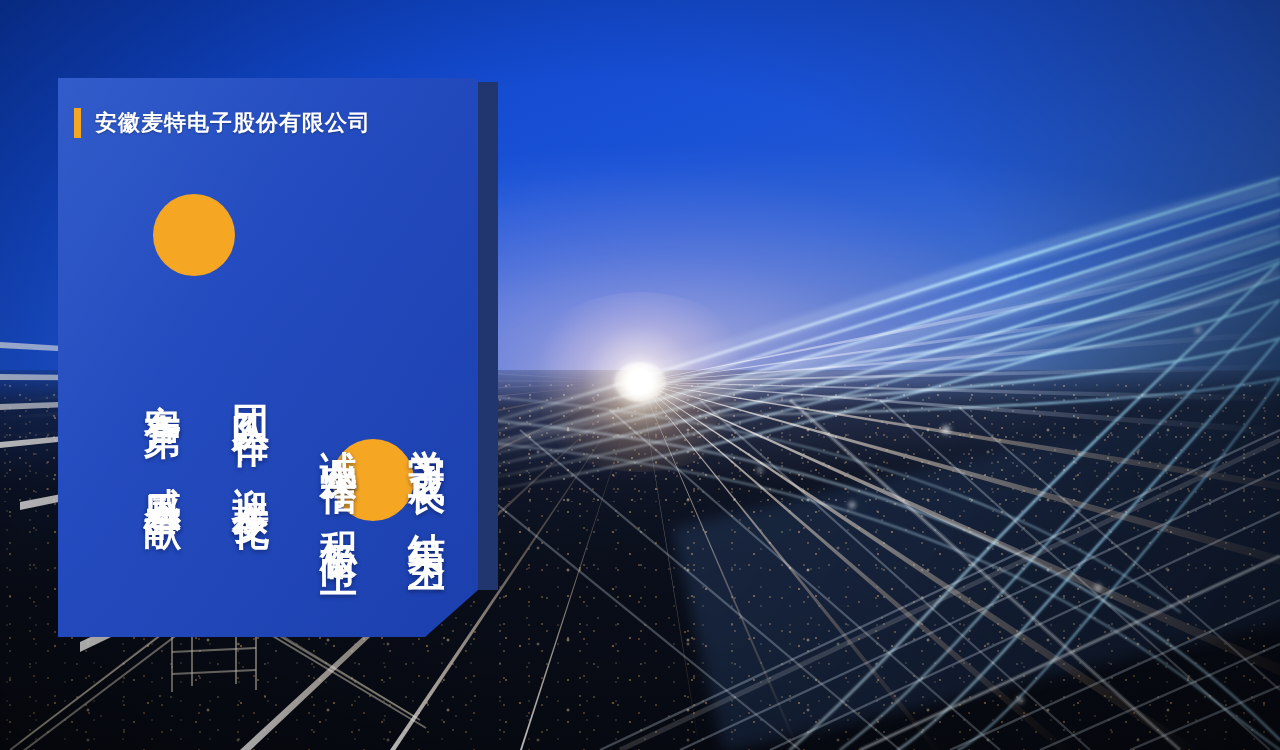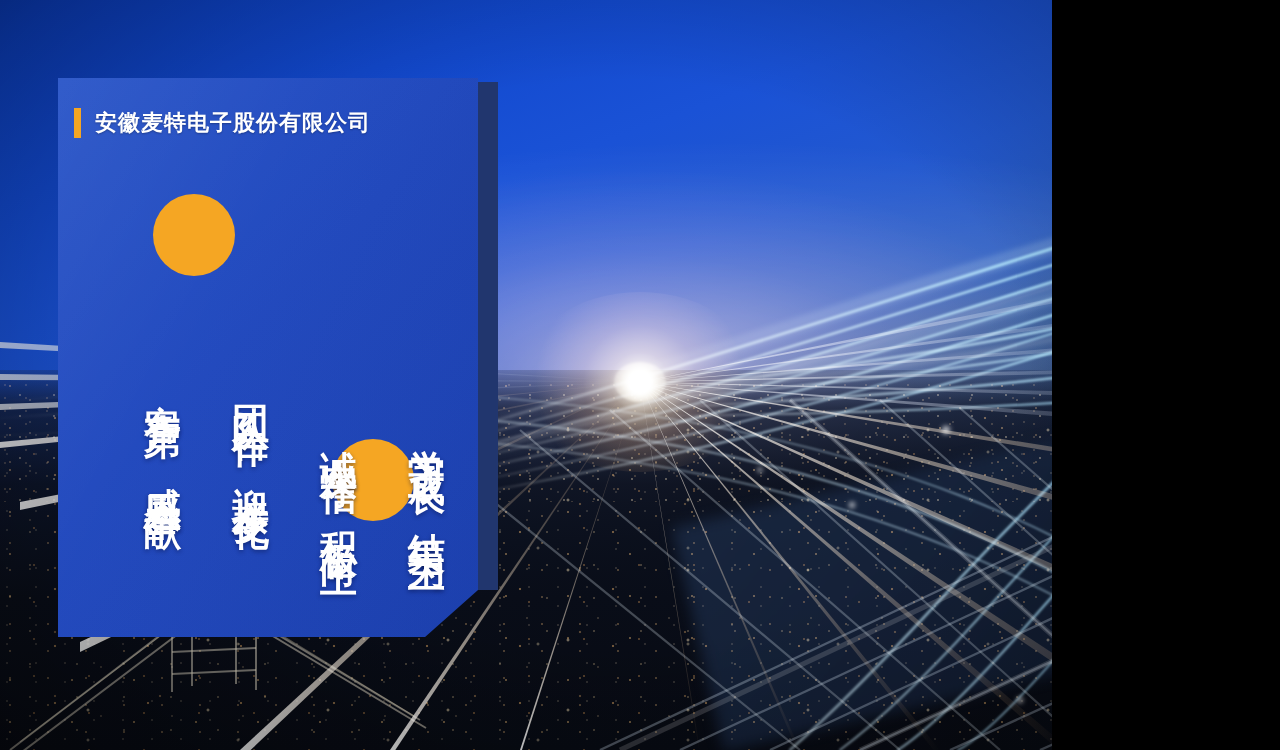--- a/index.html
+++ b/index.html
@@ -3,21 +3,21 @@
 <meta charset="utf-8">
 <title>Corporate Culture Banner</title>
 <style>
   html, body {
     margin: 0;
     padding: 0;
     background: #000;
   }
   #stage {
     position: relative;
-    width: 1052px;
+    width: 1280px;
     height: 750px;
     overflow: hidden;
     font-family: "Liberation Sans", "DejaVu Sans", sans-serif;
     background: #0b1a3a;
   }
 
   
   .bg-layer { position: absolute; inset: 0; }
 
   

